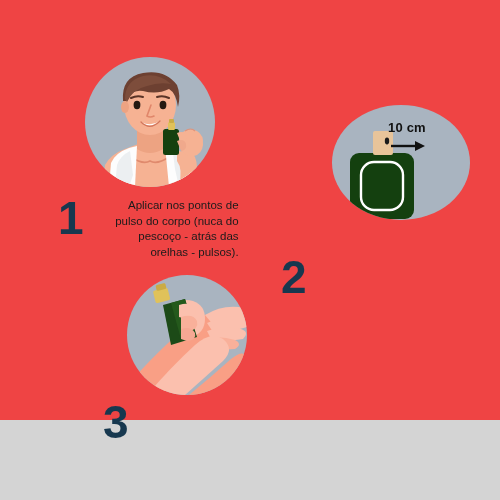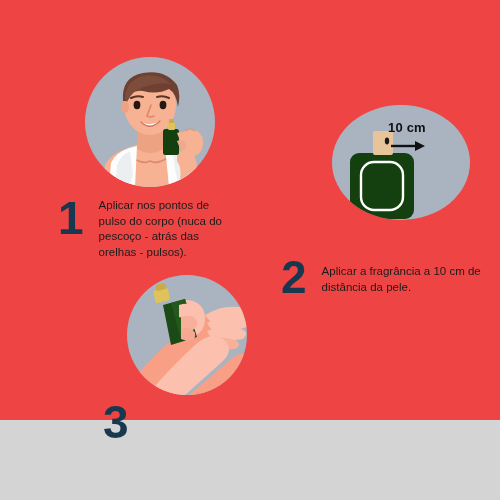--- a/index.html
+++ b/index.html
@@ -74,21 +74,21 @@
   }
   .step-text {
     font-family: "Liberation Sans", sans-serif;
     font-size: 11.5px;
     line-height: 15.5px;
     color: #1b1b1b;
     font-weight: 500;
     padding-top: 2px;
   }
   #step-1 { left: 58px;  top: 196px; }
-  #step-1 .step-text { margin-left: 16px; width: 140px; }
+  #step-1 .step-text { margin-left: 16px; width: 140px; text-align: right; }
   #step-2 { left: 281px; top: 255px; }
   #step-2 .step-text { margin-left: 16px; width: 160px; padding-top: 9px; }
   #step-3 { left: 103px; top: 400px; }
   #step-3 .step-text { margin-left: 16px; width: 130px; padding-top: 9px; }
 
   
   #cm-label {
     position: absolute;
     left: 388px;
     top: 120px;
@@ -204,20 +204,19 @@
     </svg>
   </div>
 
   <div class="step" id="step-1">
     <div class="step-num">1</div>
     <div class="step-text">Aplicar nos pontos de pulso do corpo (nuca do pescoço - atrás das orelhas - pulsos).</div>
   </div>
 
   <div class="step" id="step-2">
     <div class="step-num">2</div>
-    <div class="step-text">Aplicar a fragrância a 10 cm de distância da pele.</div>
   </div>
 
   <div class="step" id="step-3">
     <div class="step-num">3</div>
   </div>
 
 </div>
 
 </body></html>

